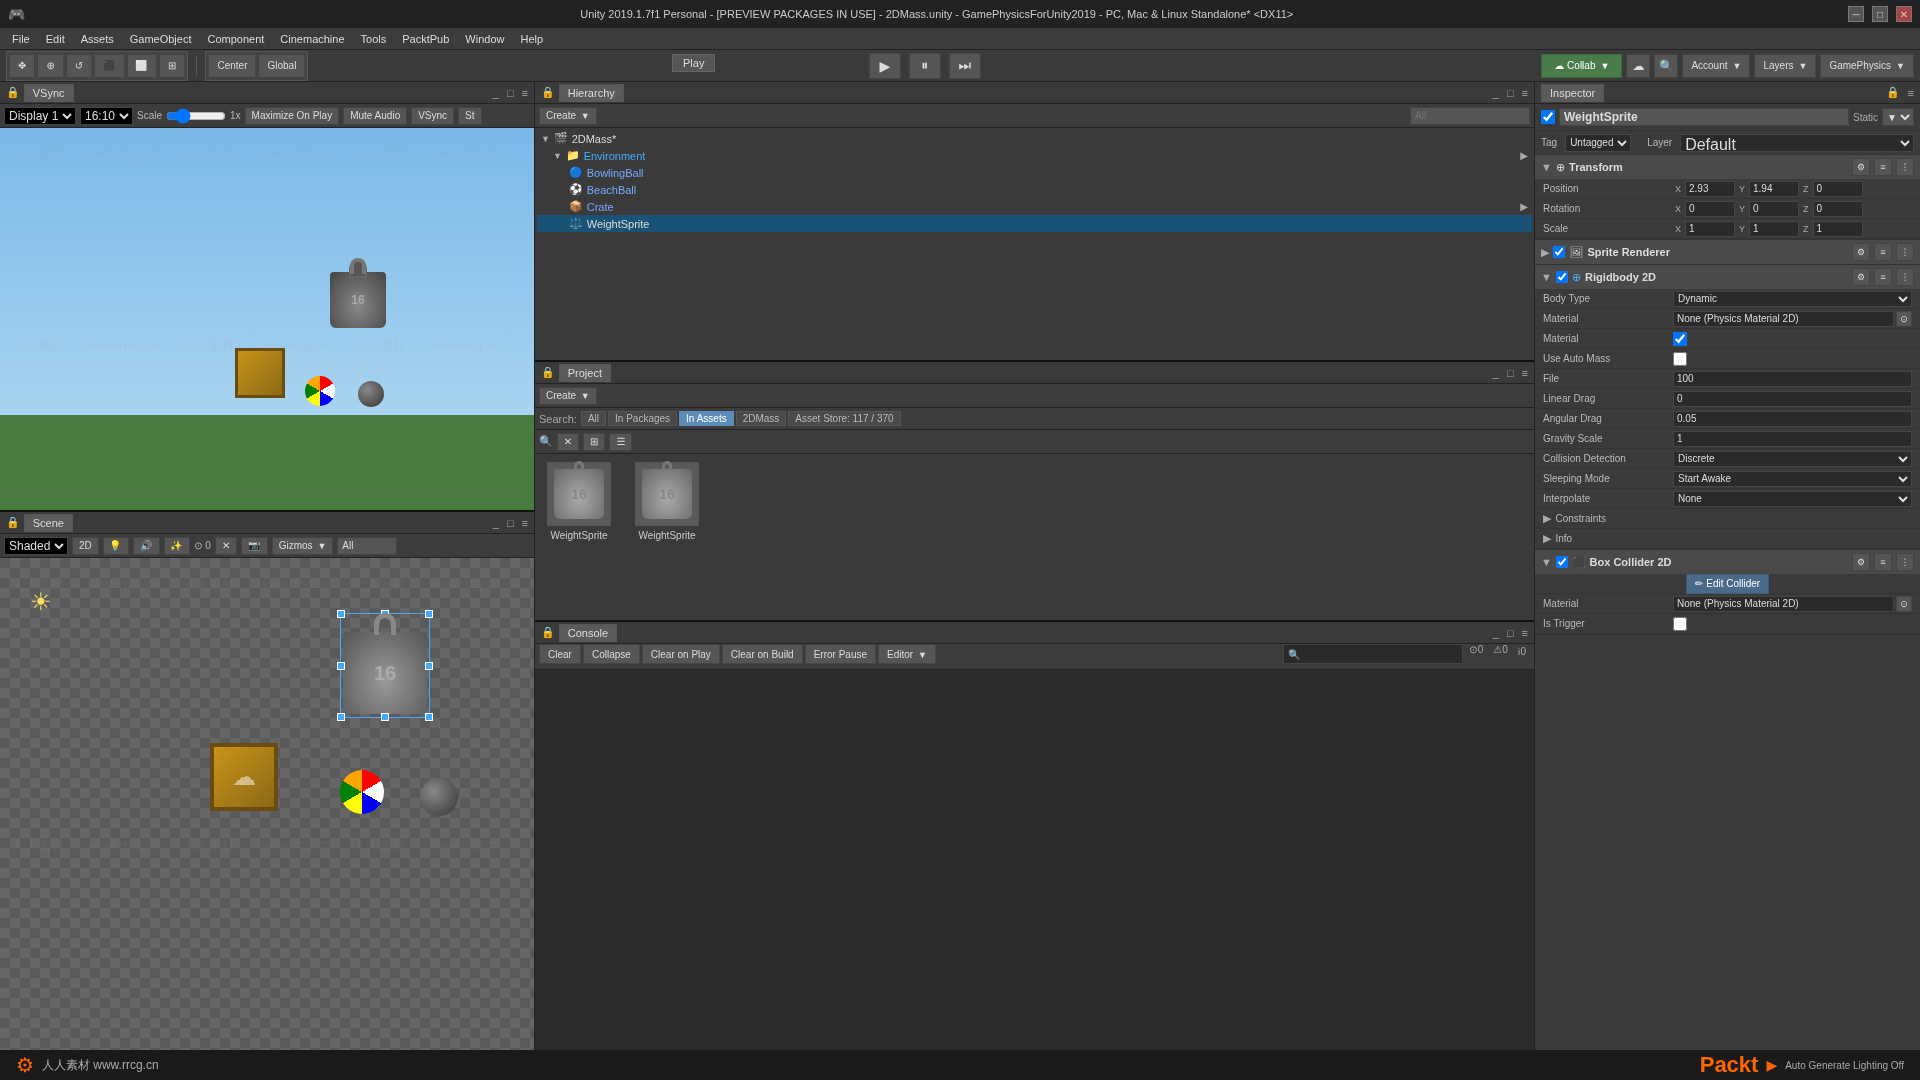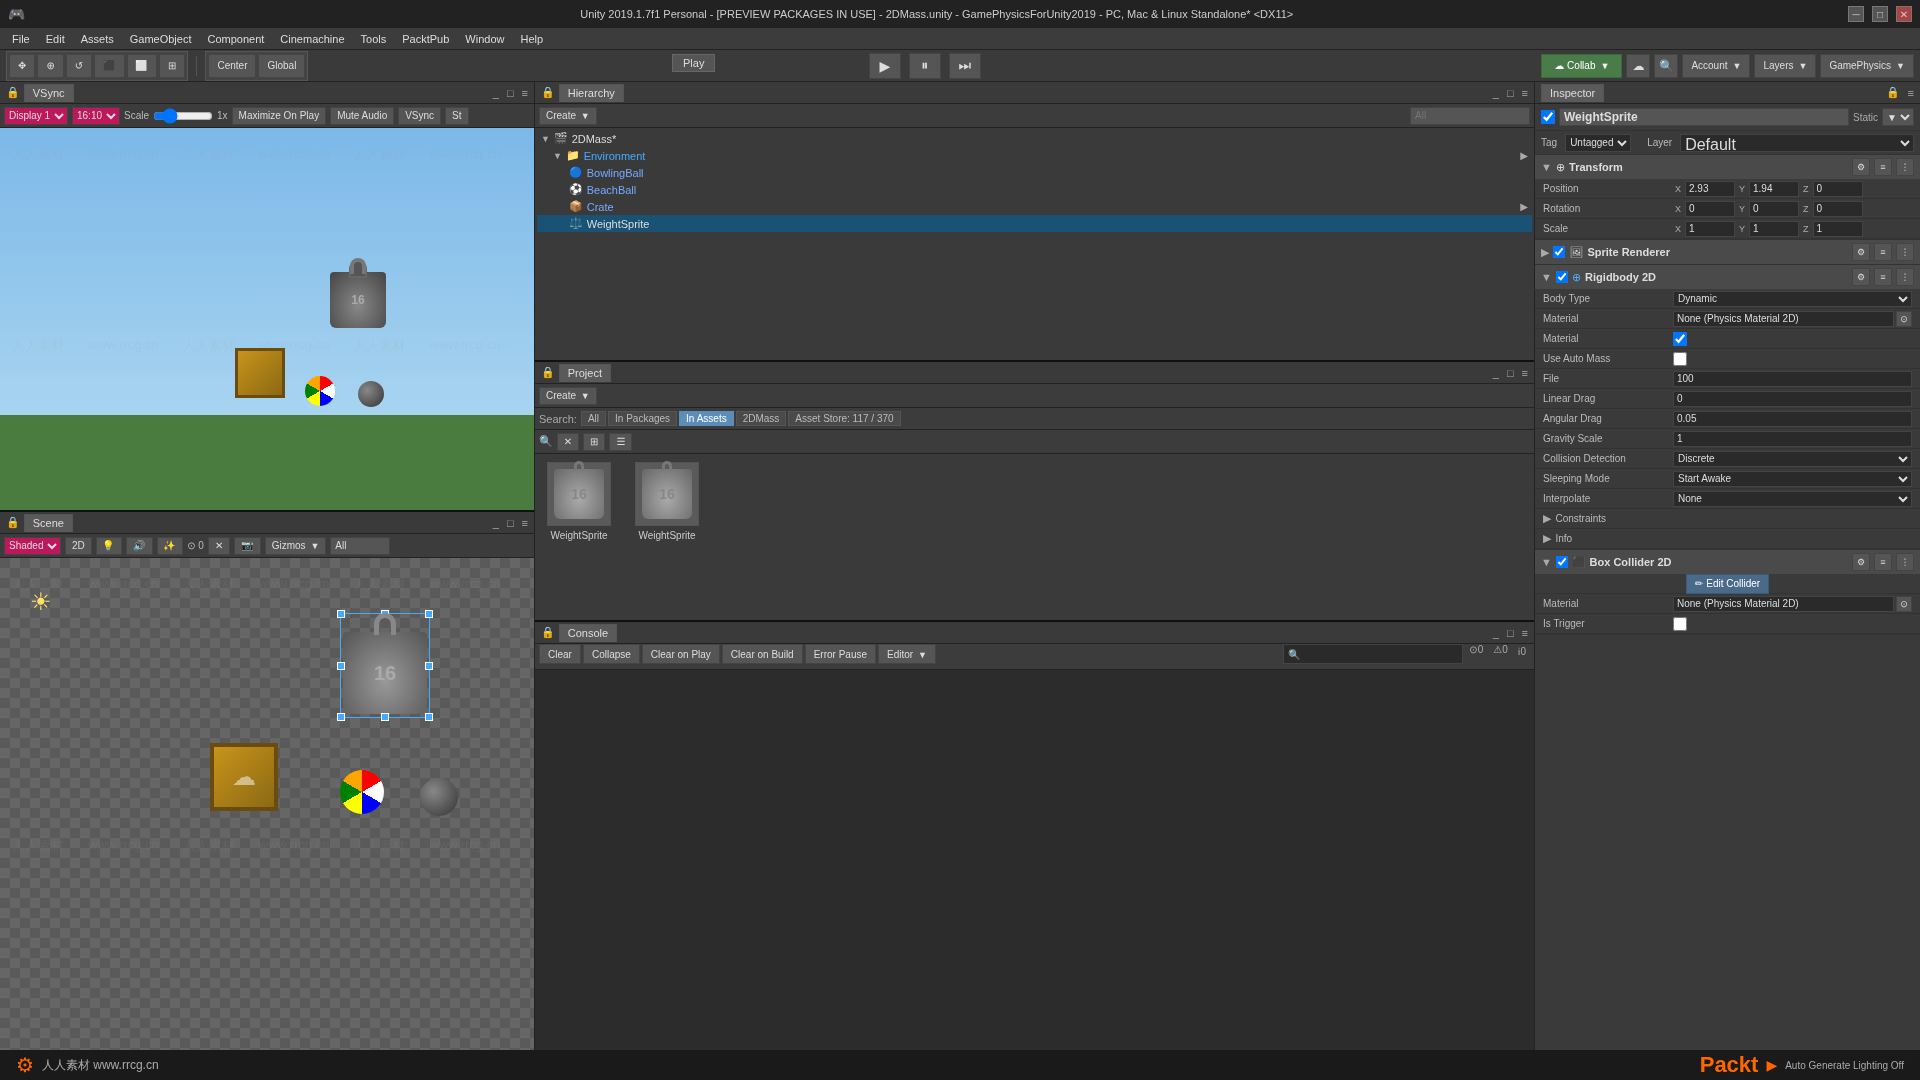--- a/index.html
+++ b/index.html
@@ -38,21 +38,21 @@
 
     
     #left-panels { width: 535px; display: flex; flex-direction: column; border-right: 1px solid #222; }
 
     
     #game-panel { flex: 0 0 430px; border-bottom: 2px solid #111; display: flex; flex-direction: column; }
     .panel-header { height: 22px; background: #3a3a3a; display: flex; align-items: center; padding: 0 6px; border-bottom: 1px solid #222; gap: 4px; }
     .panel-tab { padding: 2px 8px; background: #4a4a4a; border: 1px solid #555; color: #ddd; font-size: 11px; cursor: pointer; }
     .panel-tab.active { background: #5a5a5a; border-bottom: 1px solid #5a5a5a; }
     .panel-toolbar { height: 24px; background: #3c3c3c; display: flex; align-items: center; padding: 0 4px; gap: 4px; border-bottom: 1px solid #222; font-size: 10px; color: #bbb; }
-    .panel-toolbar select, .panel-toolbar input { background: #be185d; border: 1px solid #444; color: #ddd; font-size: 10px; height: 18px; }
+    .panel-toolbar select, .panel-toolbar input { background: #000000; border: 1px solid #444; color: #ddd; font-size: 12px; height: 18px; }
     .small-btn { height: 18px; padding: 0 6px; background: #555; border: 1px solid #444; color: #ddd; font-size: 10px; cursor: pointer; }
 
     
     #game-view { flex: 1; background: #1a1a2e; position: relative; overflow: hidden; }
     .sky-bg { position: absolute; top: 0; left: 0; right: 0; height: 75%; background: linear-gradient(180deg, #7bb8e8 0%, #a8d4f0 100%); }
     .ground-bg { position: absolute; bottom: 0; left: 0; right: 0; height: 25%; background: #4a7c3f; }
 
     
     #scene-panel { flex: 1; display: flex; flex-direction: column; }
     #scene-view { flex: 1; background: #555; position: relative; overflow: hidden; }

